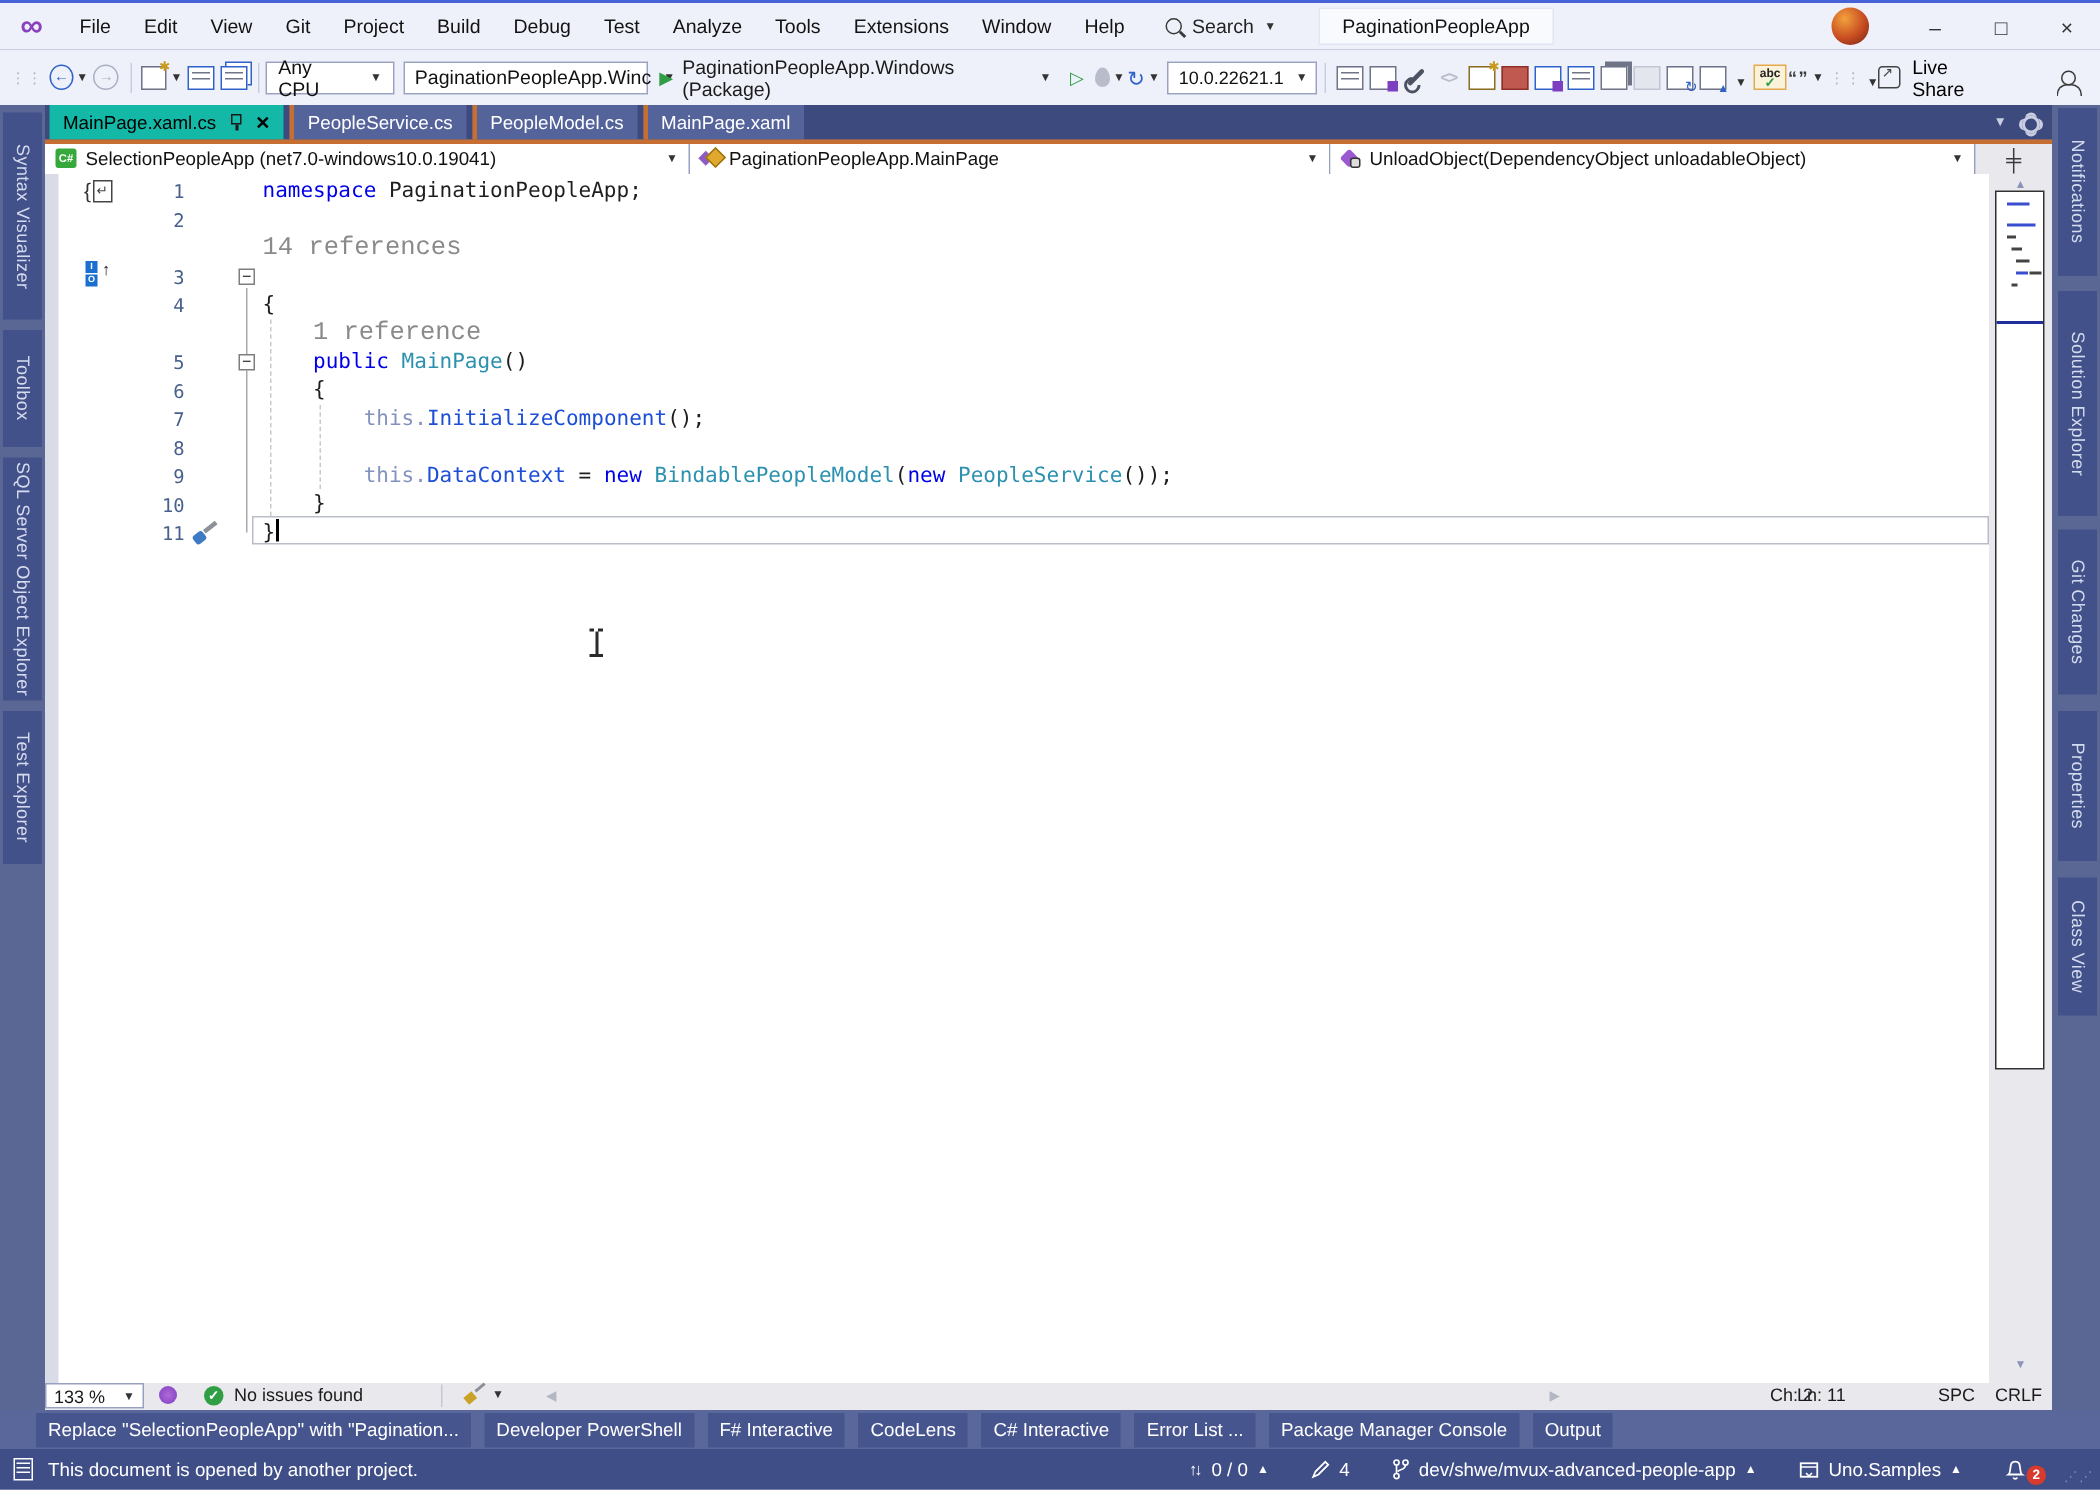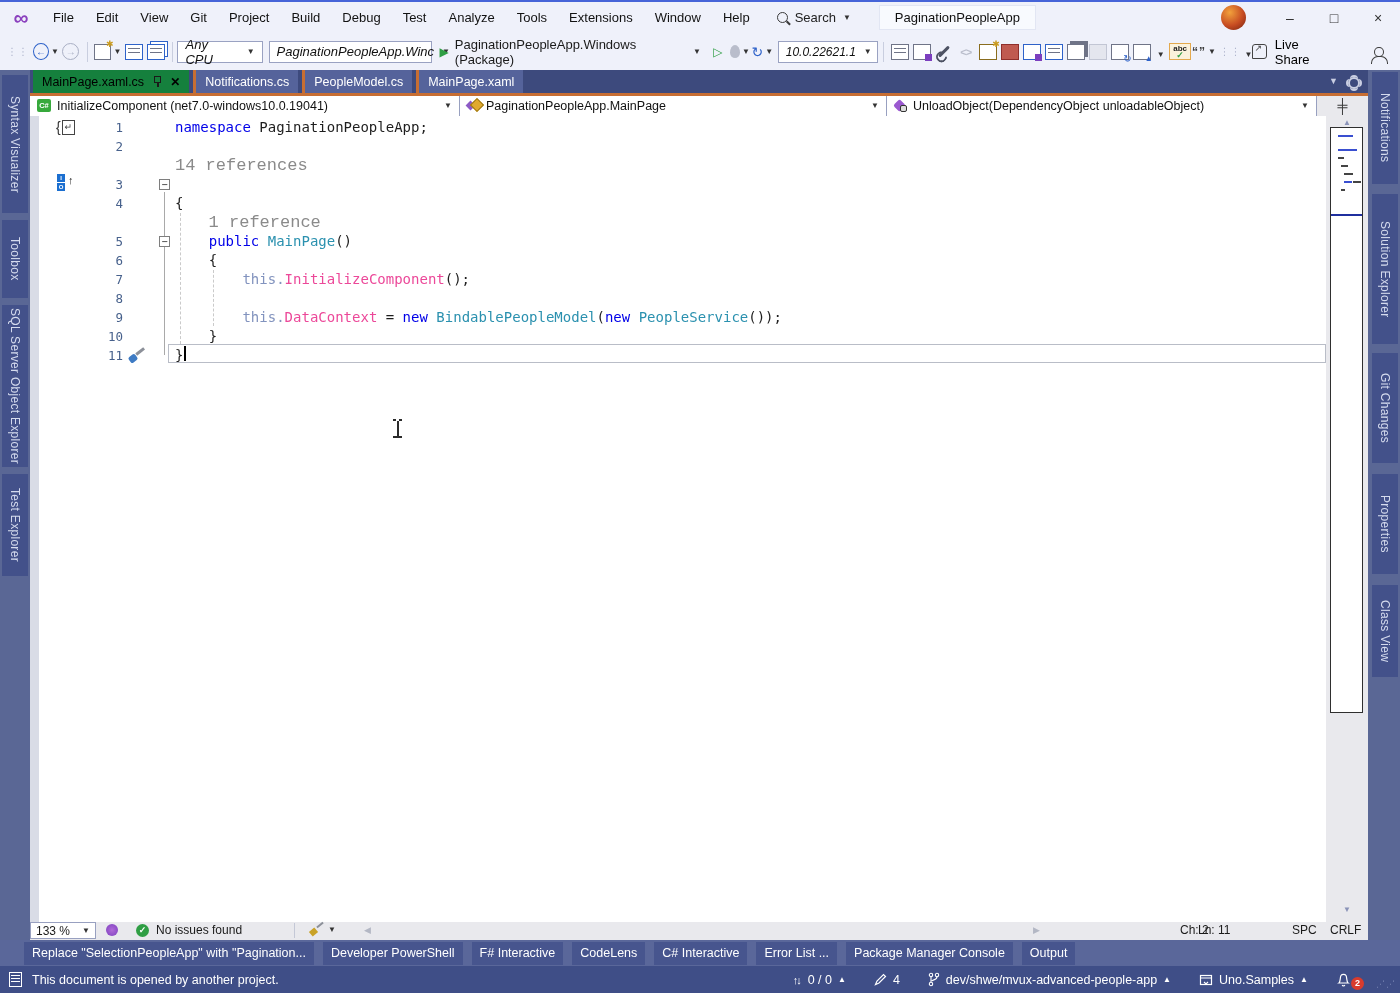--- a/index.html
+++ b/index.html
@@ -23,21 +23,21 @@
   .winbtn{width:44px;height:31px;display:flex;align-items:center;justify-content:center;font-size:14px;color:#333;}
 
   
   .toolbar{position:absolute;left:0;top:33px;width:1400px;height:37px;background:#EFF1FA;display:flex;align-items:center;padding-left:4px;box-sizing:border-box;font-size:13px;}
   .grip{color:#AEB4CC;font-size:10px;letter-spacing:1px;margin:0 3px;}
   .tbi{height:24px;min-width:20px;display:flex;align-items:center;justify-content:center;margin:0 1px;position:relative;}
   .sep{width:1px;height:20px;background:#C9CEDF;margin:0 5px;}
   .circ{width:15px;height:15px;border-radius:50%;display:flex;align-items:center;justify-content:center;font-size:10px;line-height:1;}
   .circ.back{border:1.5px solid #2E62C9;color:#2E62C9;}
   .circ.fwd{border:1.5px solid #A9AFC4;color:#A9AFC4;}
-  .combo{height:22px;background:#fff;border:1px solid #9AA2C2;display:flex;align-items:center;padding:0 7px;gap:8px;color:#111;box-sizing:border-box;font-style:italic;}
+  .combo{height:22px;background:#fff;border:1px solid #9AA2C2;display:flex;align-items:center;padding:0 7px;gap:8px;color:#111;box-sizing:border-box;}
   .combo .caret{margin-left:auto;}
   .play{color:#2F9E44;font-size:12px;}
   .play-outline{color:#2F9E44;font-size:12px;}
   .run-label{color:#1a1a1a;margin:0 5px 0 6px;}
   .flame{width:10px;height:13px;background:#B9BDCB;border-radius:50% 50% 50% 50%/60% 60% 40% 40%;}
   .refresh{color:#2E62C9;font-size:14px;}
   .mi{width:16px;height:14px;position:relative;display:inline-block;}
   .mi-doc{border:1.5px solid #6F7487;background:linear-gradient(#fff 0 0) padding-box;}
   .mi-note{border:1.5px solid #2E62C9;background:#fff;}
   .mi-red{border:1.5px solid #8F2F2B;background:#C05A50;}
@@ -55,21 +55,21 @@
   .abcbox .c{font-size:9px;color:#2F9E44;font-weight:bold;}
   .quotes{font-size:12px;font-weight:bold;color:#3a3a3a;letter-spacing:1px;}
   .ls-icon{width:13px;height:13px;border:1.6px solid #444;border-radius:3px 3px 3px 0;position:relative;}
   .ls-icon::after{content:"↗";position:absolute;left:1px;top:-2px;font-size:9px;color:#444;}
   .person{width:8px;height:8px;border:1.6px solid #3a3a3a;border-radius:50%;position:relative;margin-right:2px;}
   .person::after{content:"";position:absolute;left:-4px;top:8px;width:15px;height:7px;border:1.6px solid #3a3a3a;border-bottom:none;border-radius:7px 7px 0 0;}
 
   
   .docwell{position:absolute;left:30px;top:70px;width:1338px;height:23px;background:#3D4A7D;display:flex;align-items:flex-end;}
   .tab{height:23px;display:flex;align-items:center;padding:0 9px;font-size:12.5px;color:#fff;background:#55639B;border-left:3px solid #C76E33;margin-left:4px;box-sizing:border-box;white-space:nowrap;}
-  .tab.active{background:#15803d;color:#000;border-left:none;margin-left:3px;gap:8px;text-align:center;}
+  .tab.active{background:#14b8a6;color:#000;border-left:none;margin-left:3px;gap:8px;text-align:center;}
   .pin{position:relative;width:10px;height:13px;display:inline-block;}
   .pin::before{content:"";position:absolute;left:2px;top:1px;width:5px;height:5px;border:1.6px solid #1a1a1a;}
   .pin::after{content:"";position:absolute;left:5px;top:8px;width:1.6px;height:4px;background:#1a1a1a;}
   .tab-x{font-size:12px;font-weight:bold;}
   .well-caret{position:absolute;right:30px;top:6px;color:#C9CEE2;font-size:9px;}
   .gear{position:absolute;right:8px;top:7px;width:8px;height:8px;border:2px solid #C9CEE2;border-radius:50%;box-shadow:0 -4px 0 -2px #C9CEE2,0 4px 0 -2px #C9CEE2,-4px 0 0 -2px #C9CEE2,4px 0 0 -2px #C9CEE2;}
   .orange-line{position:absolute;left:30px;top:93px;width:1338px;height:2.5px;background:#C76E33;}
 
   
   .crumbs{position:absolute;left:30px;top:95.5px;width:1338px;height:20.5px;background:#E9E9ED;display:flex;}
@@ -88,21 +88,21 @@
   .vchip{position:absolute;width:26px;background:#43518A;color:#D5DBEE;writing-mode:vertical-rl;
          font-size:12px;display:flex;align-items:center;justify-content:center;letter-spacing:.3px;}
 
   
   .editor{position:absolute;left:30px;top:116px;width:1296px;height:806px;background:#fff;overflow:hidden;}
   .gutter-strip{position:absolute;left:0;top:0;width:9px;height:100%;background:#D9DCE6;}
   .crow{position:absolute;left:0;width:100%;height:19px;font-family:"DejaVu Sans Mono",monospace;font-size:14px;line-height:19px;white-space:pre;}
   .lnum{position:absolute;left:40px;width:53px;text-align:right;color:#47618C;font-size:12.5px;font-family:"DejaVu Sans Mono",monospace;}
   .ccode{position:absolute;left:145px;}
   .lens{position:absolute;font-family:Liberation Mono, monospace;font-size:17px;color:#8A8A8A;line-height:19px;}
-  .k{color:#0000E8;} .t{color:#2B91AF;} .m{color:#ec4899;} .f{color:#8293BE;} .p{color:#1E1E1E;}
+  .k{color:#0000E8;} .t{color:#2B91AF;} .m{color:#1d4ed8;} .f{color:#8293BE;} .p{color:#1E1E1E;}
   .fold{position:absolute;left:129px;top:3.5px;width:11px;height:11px;border:1px solid #7E7E7E;background:#fff;
         font-size:10px;line-height:9px;text-align:center;color:#333;box-sizing:border-box;}
   .fold-vline{position:absolute;left:134px;top:76px;width:1px;height:163px;background:#A9A9A9;}
   .iguide{position:absolute;width:1px;border-left:1px dashed #CACACA;}
   .curline{position:absolute;left:138px;top:228px;width:1158px;height:19px;border:1px solid #B9BDC7;box-sizing:border-box;}
   .caret-bar{position:absolute;left:154px;top:230px;width:1.5px;height:15px;background:#000;}
   .ibeam{position:absolute;left:362px;top:303px;width:11px;height:19px;}
   .ibeam::before{content:"";position:absolute;left:5px;top:2px;width:1.6px;height:15px;background:#2b2b2b;}
   .ibeam::after{content:"";position:absolute;left:1px;top:0;width:9px;height:2px;
      background:linear-gradient(90deg,#2b2b2b 33%,transparent 33%,transparent 66%,#2b2b2b 66%);box-shadow:0 17px 0 #2b2b2b;}
@@ -295,35 +295,35 @@
 
 <div class="docwell" id="docwell">
   <span class="well-caret">▼</span>
   <span class="gear"></span>
 <div class="tab active">
       <span>MainPage.xaml.cs</span>
       <span class="pin"></span>
       <span class="tab-x">✕</span>
     </div>
     <div class="tab">
-      <span>Notifications.cs</span>
+      <span>PeopleService.cs</span>
     </div>
     <div class="tab">
       <span>PeopleModel.cs</span>
     </div>
     <div class="tab">
       <span>MainPage.xaml</span>
     </div>
   </div>
 <div class="orange-line"></div>
 
 <div class="crumbs">
   <div class="crumb" style="width:430px">
     <span class="ic-cs">C#</span>
-    <span>InitializeComponent (net7.0-windows10.0.19041)</span>
+    <span>SelectionPeopleApp (net7.0-windows10.0.19041)</span>
     <span class="caret">▼</span>
   </div>
   <div class="crumb" style="width:427px">
     <span class="ic-class"></span>
     <span>PaginationPeopleApp.MainPage</span>
     <span class="caret">▼</span>
   </div>
   <div class="crumb" style="width:430px">
     <span class="ic-method"></span>
     <span>UnloadObject(DependencyObject unloadableObject)</span>

